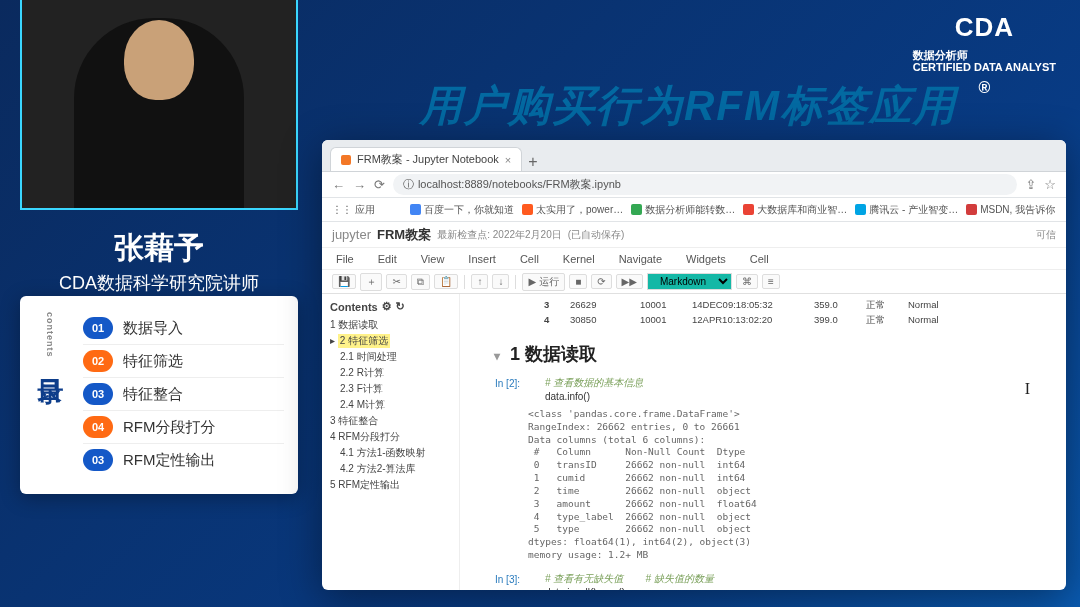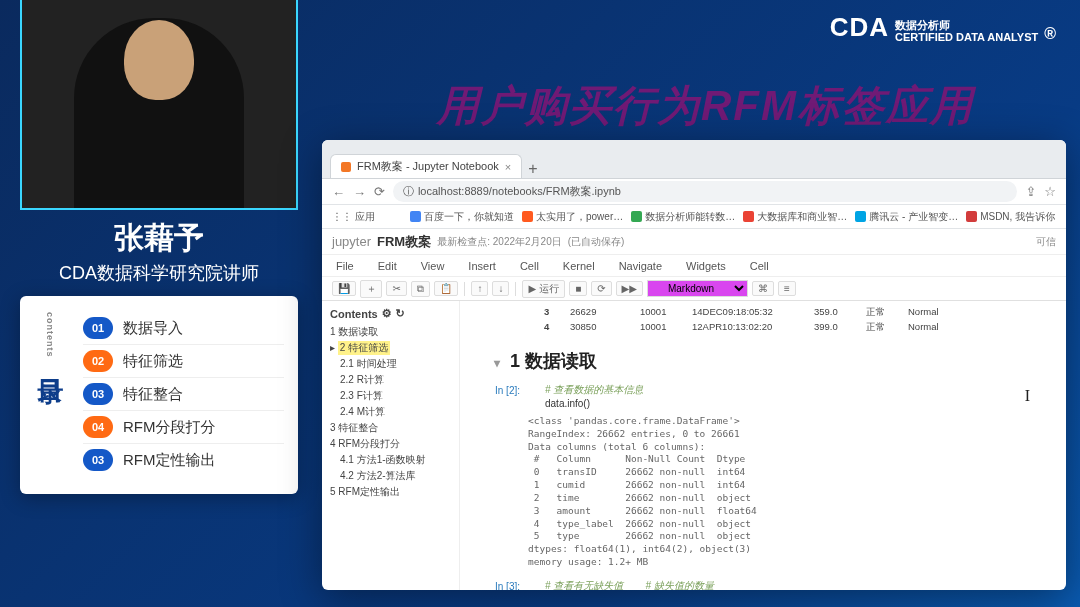--- a/index.html
+++ b/index.html
@@ -1,60 +1,60 @@
 <!DOCTYPE html>
 <html><head>
 <meta charset="utf-8">
 <style>
   * { box-sizing: border-box; margin: 0; padding: 0; font-family: "Microsoft YaHei", Arial, sans-serif; }
   body { width:1080px; height:607px; background: linear-gradient(135deg,#0a2a5e 0%,#083b84 70%,#0a5ab0 100%); position:relative; overflow:hidden; }
   .circuit { position:absolute; inset:0; background-image:
     radial-gradient(circle at 250px 450px, rgba(120,200,255,.15) 2px, transparent 2px),
     radial-gradient(circle at 850px 550px, rgba(120,200,255,.12) 2px, transparent 2px);
     background-size: 40px 40px; opacity:.3;}
-  .logo { position:absolute; top:12px; right:24px; color:#fff; font-weight:bold; display:flex; align-items:flex-end; gap:6px;}
+  .logo { position:absolute; top:12px; right:24px; color:#fff; font-weight:bold; display:flex; align-items:center; gap:6px;flex-direction:column;}
   .logo .big{font-size:26px;letter-spacing:1px;}
   .logo .stack{display:flex;flex-direction:column;font-size:11px;line-height:1.1;}
-  .headline{position:absolute;top:78px;left:437px;color:#701a75;font-size:42px;font-weight:700;font-style:italic;letter-spacing:2px;}
+  .headline{position:absolute;top:78px;left:420px;color:#0369a1;font-size:42px;font-weight:700;font-style:italic;letter-spacing:2px;}
   .webcam{position:absolute;top:0;left:20px;width:278px;height:210px;background:#222;border:2px solid #3ad7ff;border-top:none;overflow:hidden;}
   .webcam .person{position:absolute;bottom:0;left:50%;transform:translateX(-50%);width:170px;height:190px;background:#111;border-radius:80px 80px 0 0;}
   .webcam .head{position:absolute;top:20px;left:50%;transform:translateX(-50%);width:70px;height:80px;background:#c9a178;border-radius:50% 50% 45% 45%;}
-  .namecard{position:absolute;top:218px;left:20px;width:278px;text-align:center;color:#fff;}
+  .namecard{position:absolute;top:228px;left:20px;width:278px;text-align:center;color:#fff;}
   .namecard .nm{font-size:30px;font-weight:700;}
   .namecard .sub{font-size:18px;margin-top:2px;}
   .toc{position:absolute;top:296px;left:20px;width:278px;background:#fff;border-radius:6px;padding:16px 14px 18px;box-shadow:0 4px 20px rgba(0,0,0,.3);display:flex;gap:14px;}
   .toc .side{writing-mode:vertical-rl;color:#0d3d8a;font-size:26px;font-weight:700;display:flex;align-items:center;}
   .toc .side .en{writing-mode:vertical-rl;font-size:9px;color:#888;margin-right:4px;letter-spacing:1px;}
   .toc ul{list-style:none;flex:1;}
   .toc li{display:flex;align-items:center;gap:10px;padding:5px 0;border-bottom:1px solid #eee;font-size:15px;color:#333;}
   .toc li:last-child{border-bottom:none;}
   .badge{width:30px;height:22px;border-radius:12px;display:flex;align-items:center;justify-content:center;font-size:11px;color:#fff;font-weight:700;}
   .b-blue{background:#1458c7;} .b-orange{background:#ff6a13;}
   .browser{position:absolute;top:140px;left:322px;width:744px;height:450px;background:#fff;border-radius:6px;box-shadow:0 8px 40px rgba(0,0,0,.4);overflow:hidden;font-size:11px;color:#444;}
-  .tabbar{height:39px;background:#e9ecef;display:flex;align-items:flex-end;padding:0 8px;border-bottom:1px solid #d0d4d8;}
+  .tabbar{height:32px;background:#e9ecef;display:flex;align-items:flex-end;padding:0 8px;border-bottom:1px solid #d0d4d8;}
   .tab{background:#fff;border:1px solid #d0d4d8;border-bottom:none;border-radius:6px 6px 0 0;padding:4px 10px;display:flex;align-items:center;gap:6px;font-size:11px;}
   .tab .jp{width:10px;height:10px;background:#f37726;border-radius:2px;}
   .tab .x{color:#888;cursor:pointer;}
   .plus{margin-left:6px;color:#666;font-size:16px;cursor:pointer;}
   .urlrow{height:26px;display:flex;align-items:center;gap:8px;padding:0 10px;border-bottom:1px solid #e1e4e7;}
   .urlrow .ic{color:#777;font-size:13px;}
   .urlbar{flex:1;background:#f1f3f5;border-radius:12px;padding:3px 10px;font-size:11px;color:#555;display:flex;align-items:center;gap:4px;}
   .bkrow{height:24px;display:flex;align-items:center;gap:8px;padding:0 10px;border-bottom:1px solid #e1e4e7;font-size:10px;color:#555;}
   .bkrow .bk{display:flex;align-items:center;gap:3px;cursor:pointer;white-space:nowrap;}
   .bkic{width:11px;height:11px;border-radius:2px;display:inline-block;}
   .jhdr{height:26px;display:flex;align-items:center;padding:0 10px;gap:6px;border-bottom:1px solid #eee;}
   .jhdr .jlogo{color:#888;font-size:13px;}
   .jhdr .jtitle{font-weight:700;color:#333;font-size:13px;}
   .jhdr .jinfo{font-size:10px;color:#888;}
   .jmenu{height:22px;display:flex;align-items:center;gap:24px;padding:0 14px;font-size:11px;color:#555;border-bottom:1px solid #eee;}
   .jmenu span{cursor:pointer;}
   .jtool{height:24px;display:flex;align-items:center;gap:4px;padding:0 10px;border-bottom:1px solid #e0e0e0;color:#666;}
   .jtool .tb{border:1px solid #ddd;padding:1px 5px;border-radius:2px;font-size:10px;cursor:pointer;display:flex;align-items:center;gap:3px;background:#fafafa;}
   .jtool .sep{width:1px;height:14px;background:#ddd;margin:0 2px;}
-  .jtool select{border:1px solid #ddd;font-size:10px;padding:1px 16px;background:#d946ef;}
+  .jtool select{border:1px solid #ddd;font-size:10px;padding:1px 8px;background:#14b8a6;}
   .jbody{display:flex;height:calc(100% - 150px);}
   .jtoc{width:138px;border-right:1px solid #eee;padding:6px 8px;font-size:10px;color:#444;overflow:hidden;}
   .jtoc h4{font-size:11px;margin-bottom:4px;display:flex;gap:4px;align-items:center;}
   .jtoc .ln{padding:1px 0;cursor:pointer;white-space:nowrap;}
   .jtoc .hl{background:#fff28a;display:inline-block;padding:0 2px;}
   .jtoc .i1{padding-left:10px;}
   .nb{flex:1;padding:4px 14px;overflow:hidden;position:relative;}
   .tblrow{display:flex;gap:12px;font-size:9.5px;color:#444;padding:1px 0 1px 70px;}
   .tblrow span{min-width:58px;}
   .h1{font-size:18px;font-weight:700;color:#222;margin:14px 0 10px 50px;}

